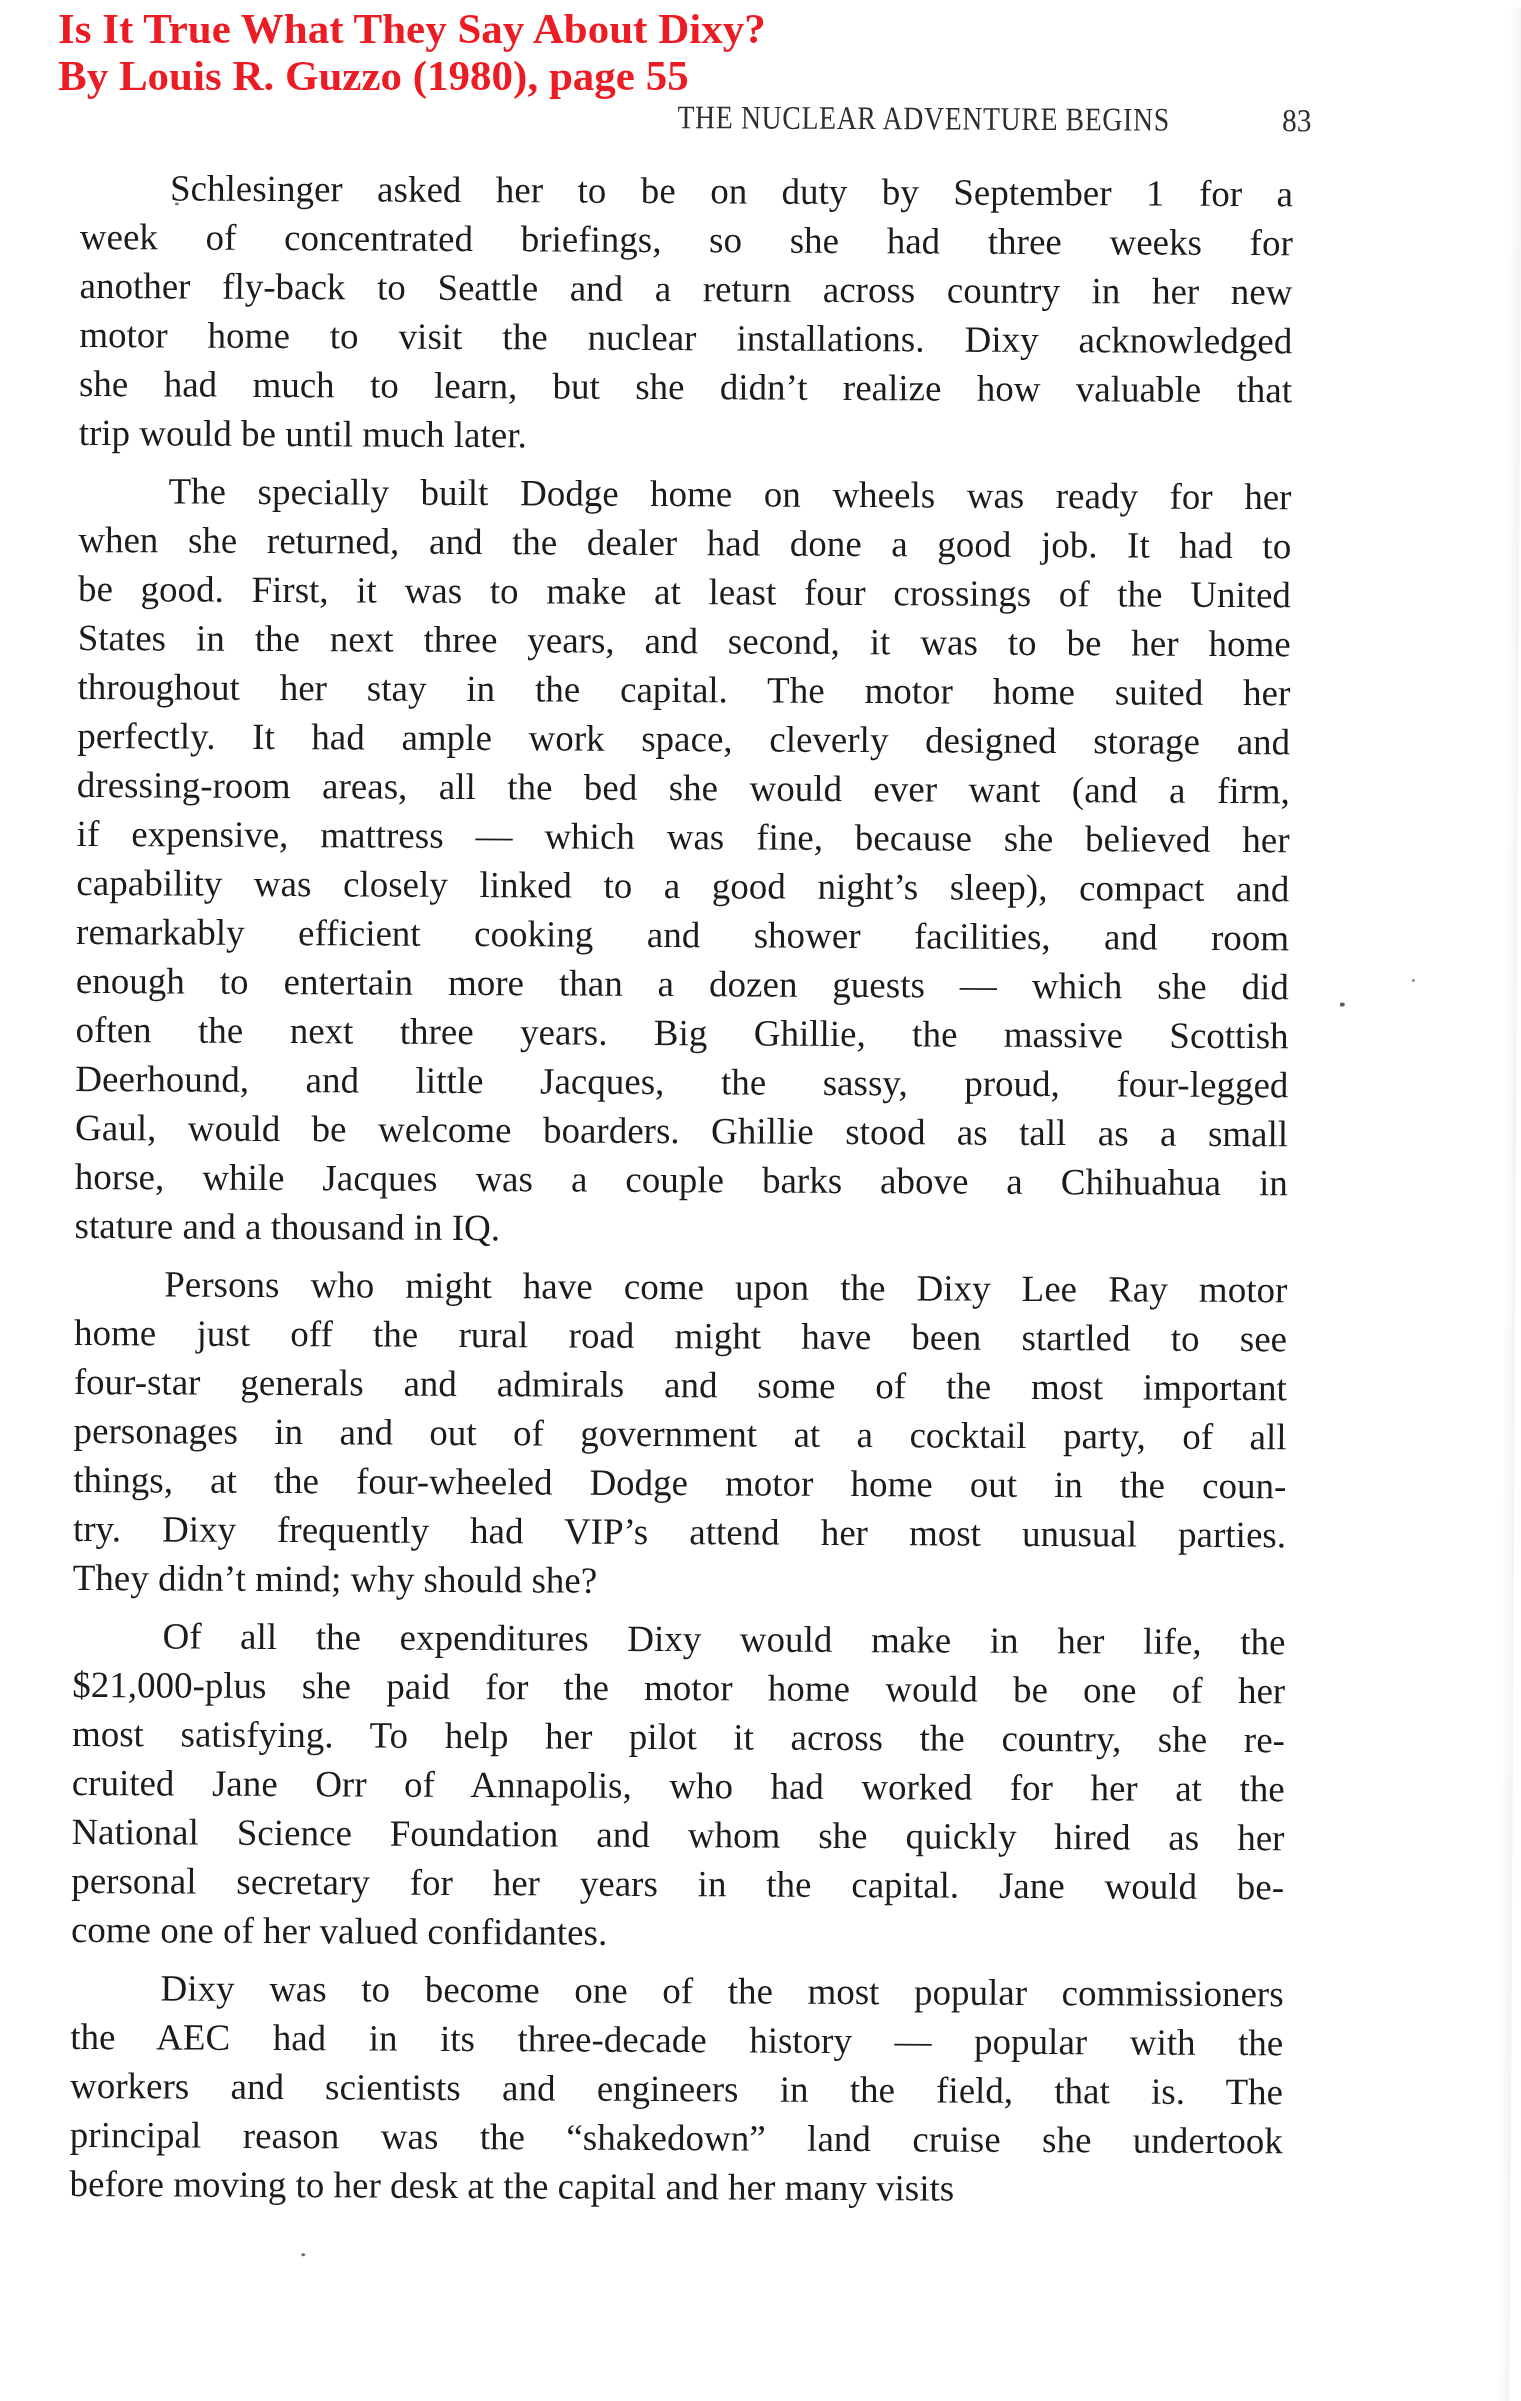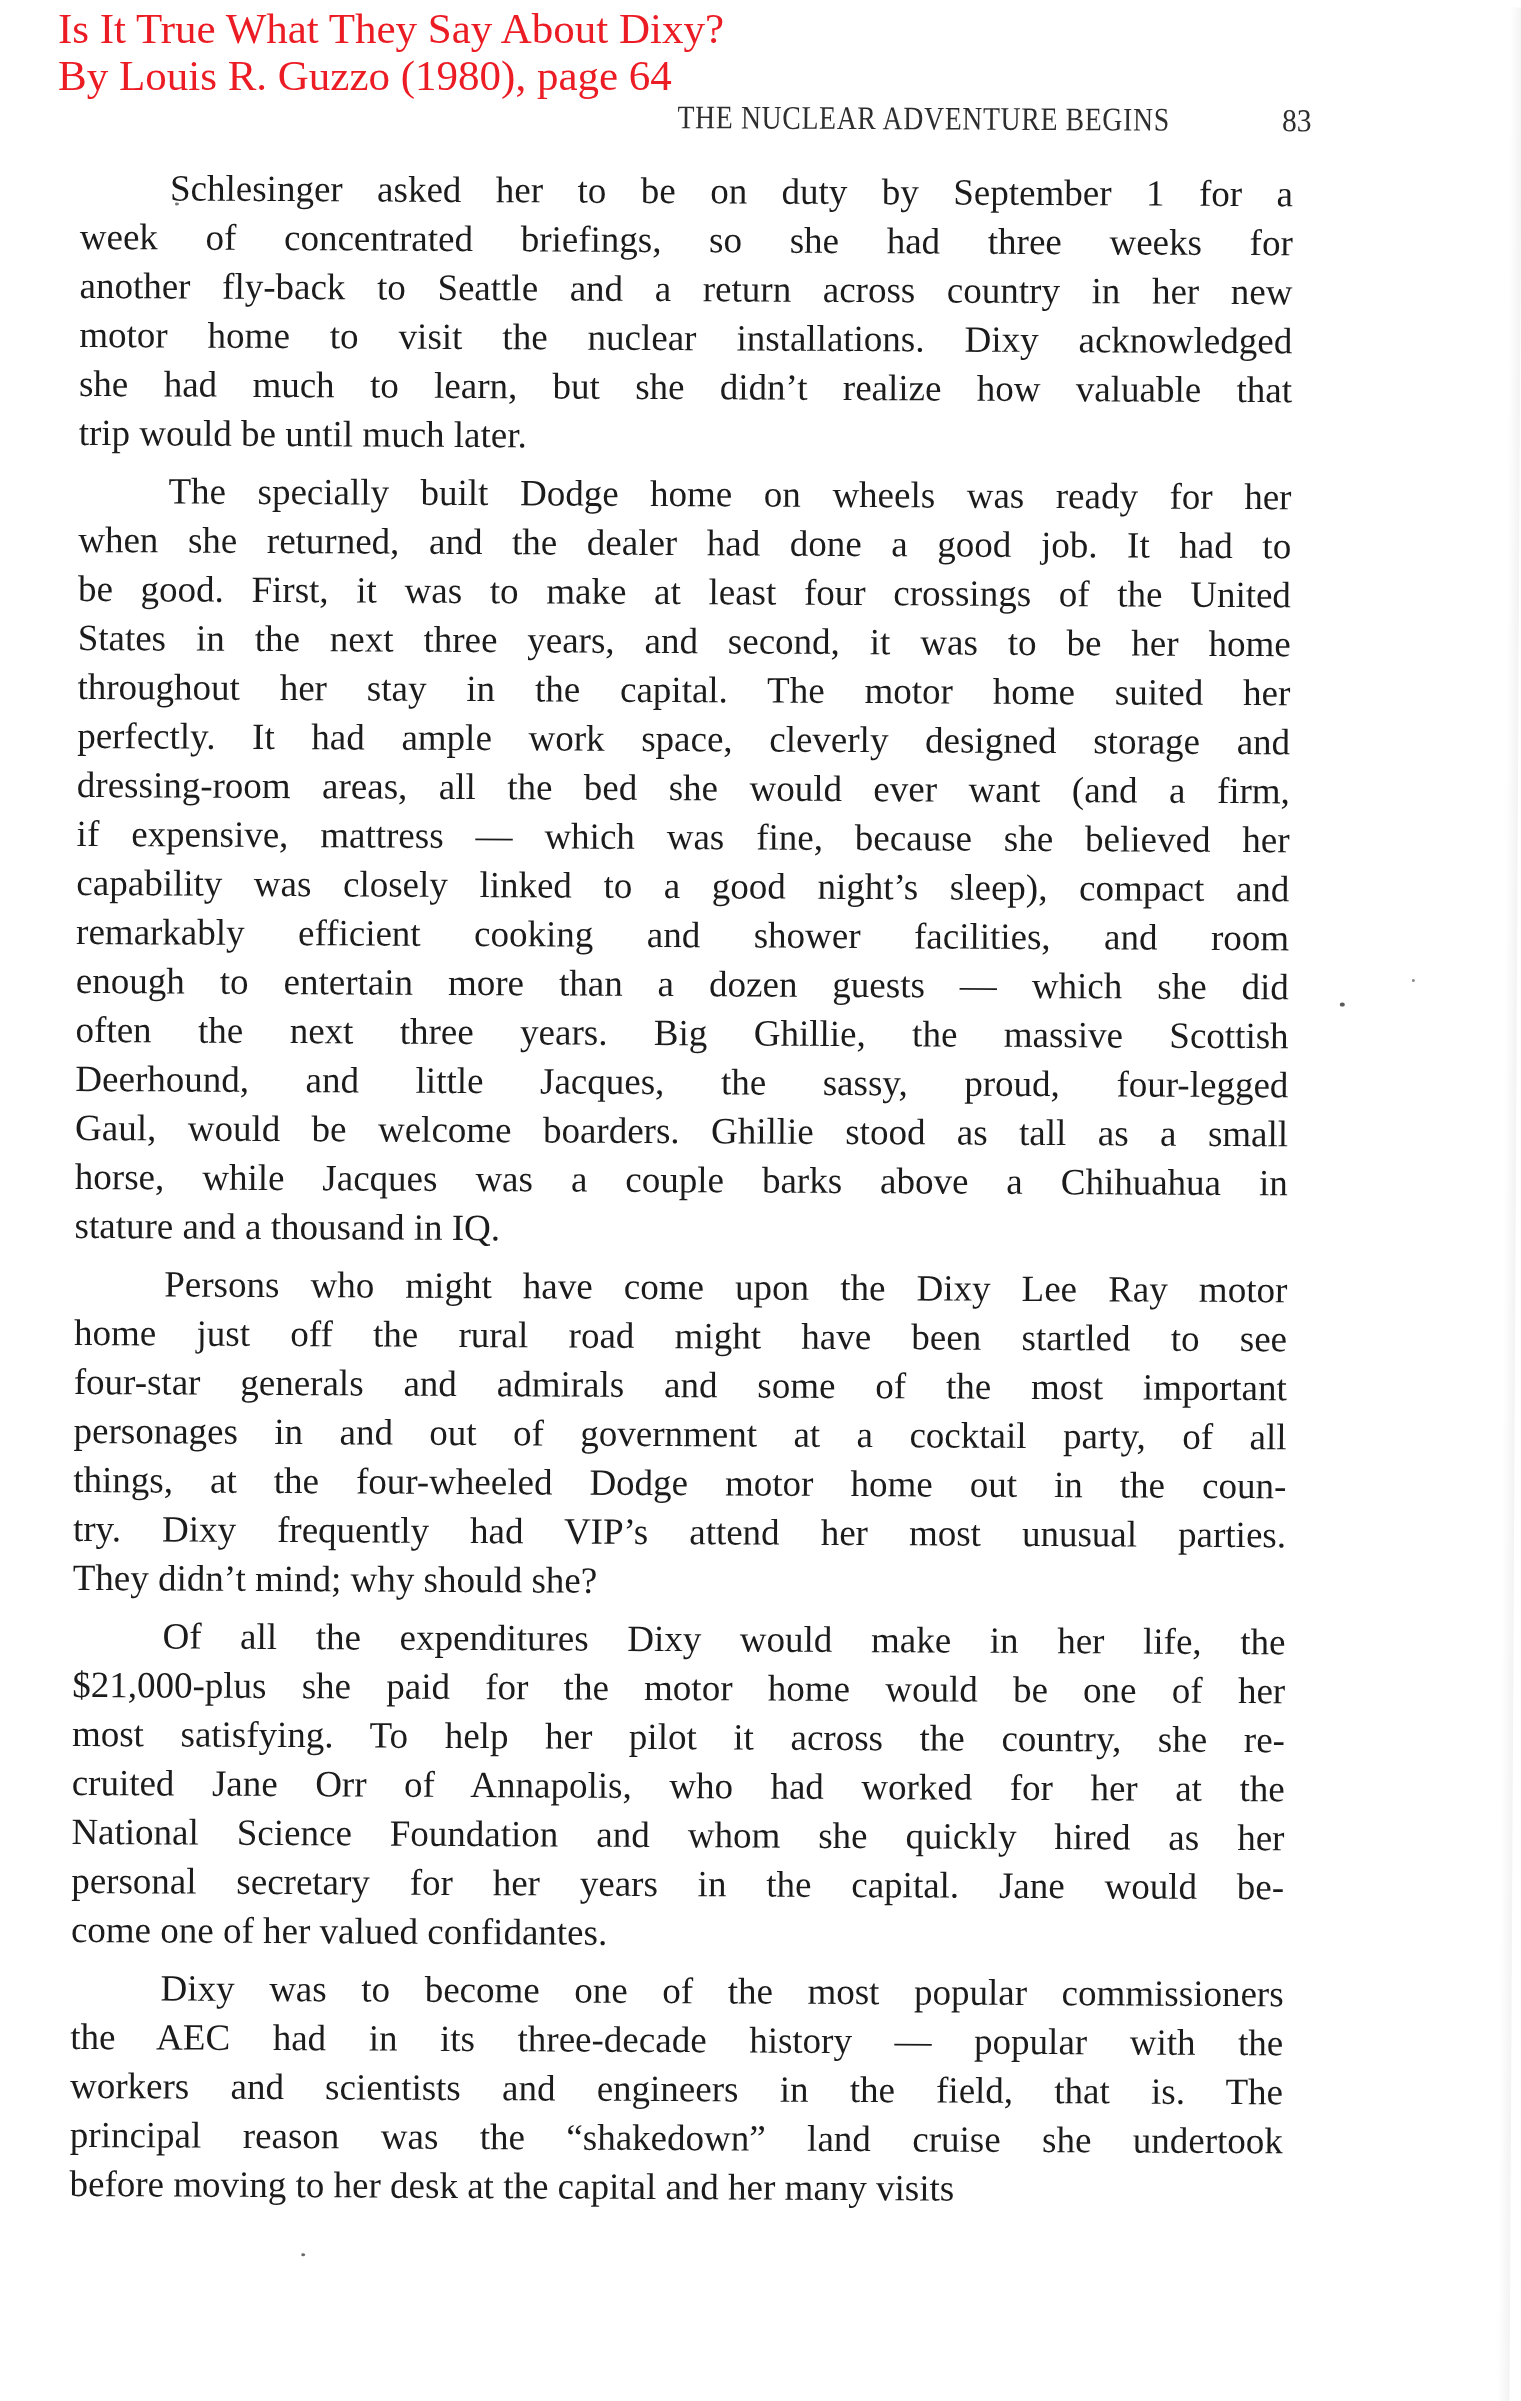--- a/index.html
+++ b/index.html
@@ -88,21 +88,21 @@
   .speck-1 { left: 1344px; top: 996px; width: 4.6px; height: 3.8px; }
   .speck-2 { left: 1416px; top: 972px; width: 3px; height: 3px; background: #8a8a8a; }
   .speck-3 { left: 312px;  top: 2252px; width: 3.8px; height: 3px; background: #6a6a6a; }
   .speck-4 { left: 175px;  top: 202px;  width: 3.8px; height: 3px; background: #777777; }
 
   
   .annotation {
     position: absolute;
     left: 58px;
     top: 4.6px;
-    font-weight: normal;
+    font-weight: bold;
     font-size: 43px;
     line-height: 47px;
     white-space: nowrap;
   }
 </style>
 </head>
 <body>
 
 <div class="page">
 
@@ -171,17 +171,17 @@
 
     <div class="speck speck-1"></div>
     <div class="speck speck-2"></div>
     <div class="speck speck-3"></div>
     <div class="speck speck-4"></div>
 
   </div>
 
   <div class="annotation" style="color: rgb(236, 28, 36);">
     <div>Is It True What They Say About Dixy?</div>
-    <div>By Louis R. Guzzo (1980), page 64</div>
+    <div>By Louis R. Guzzo (1980), page 55</div>
   </div>
 
 </div>
 
 
 </body></html>

